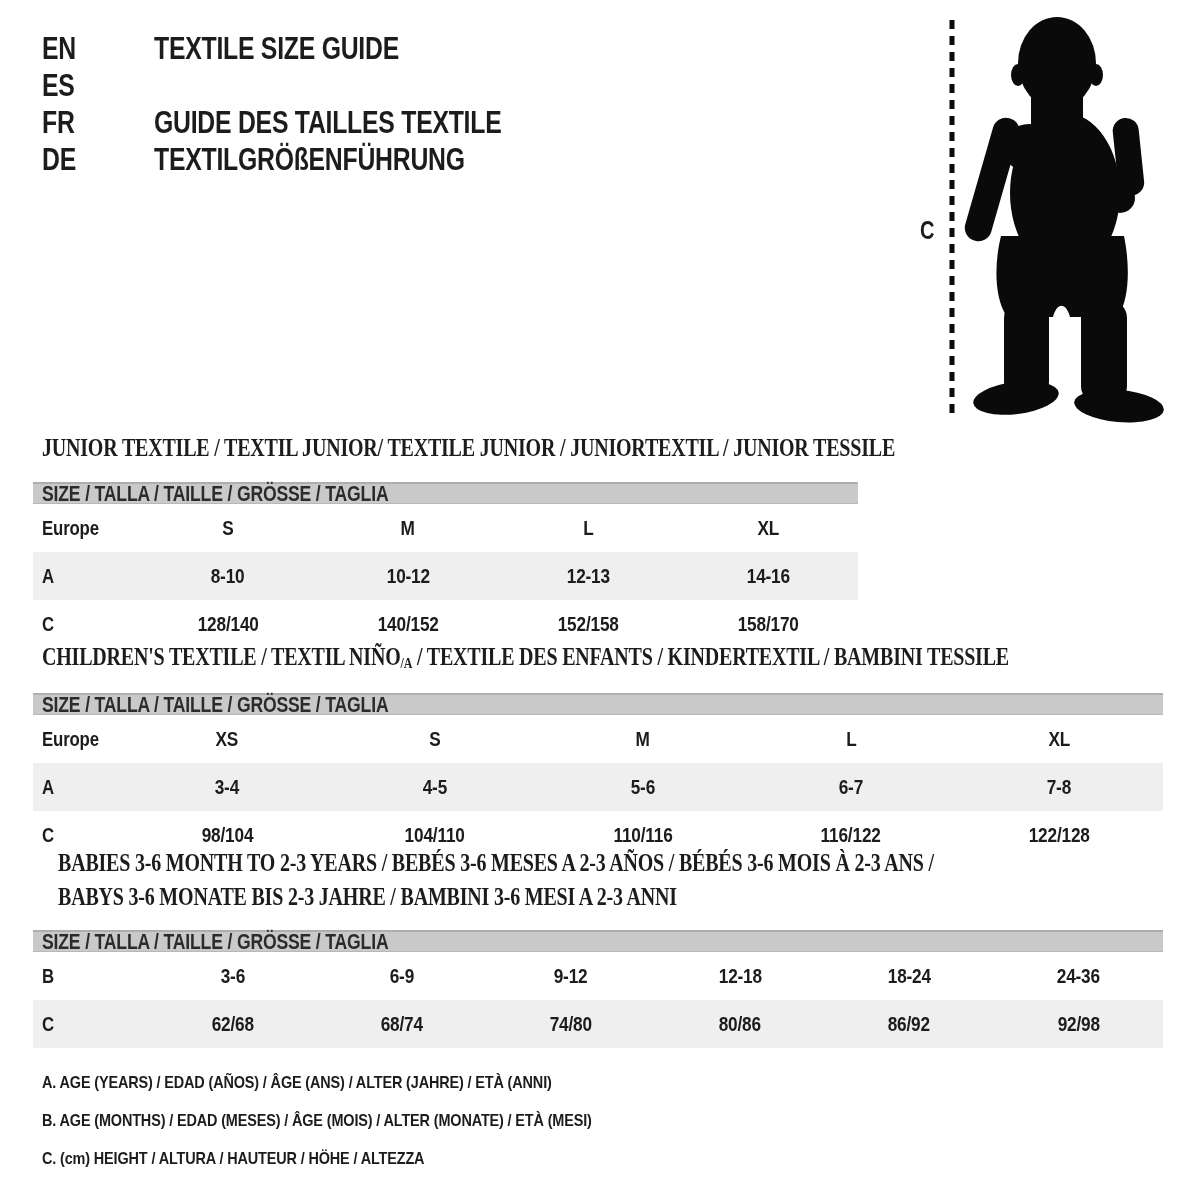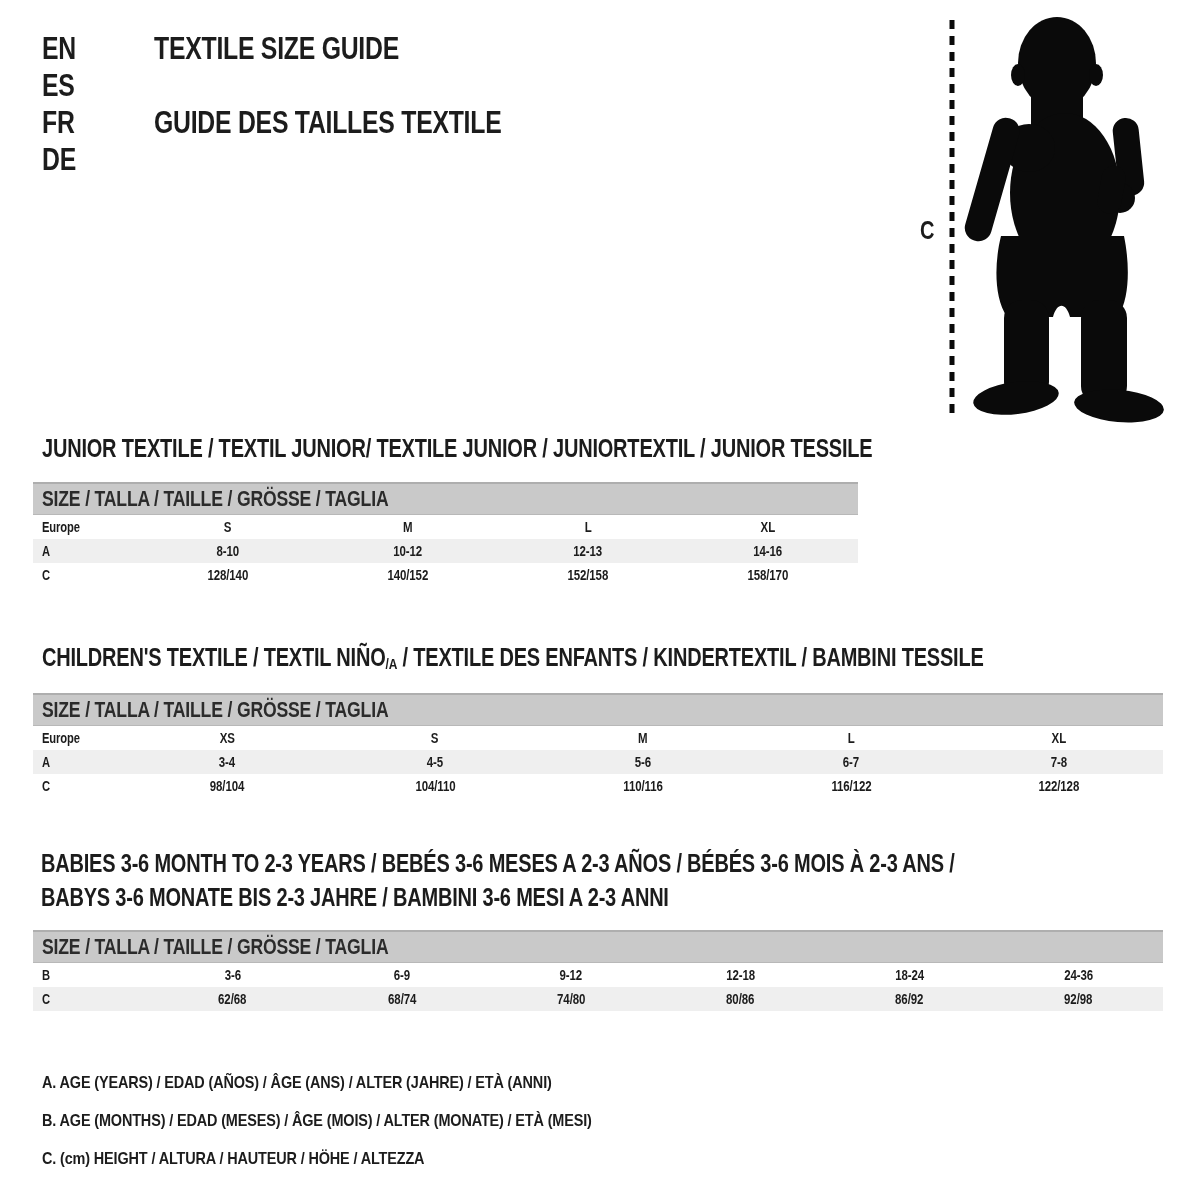--- a/index.html
+++ b/index.html
@@ -21,34 +21,34 @@
   
   .lang-list{left:42px; top:30px;}
   .lang-row{display:flex; height:37px; align-items:center; font-size:31px;gap:36px;}
   .lang-code{width:76px; flex:0 0 76px;}
 
   
   .figure-svg{left:915px; top:8px;}
   .c-label{left:920px; top:216px; font-size:25px;}
 
   
-  .sec-title{font-size:25px; line-height:34px; white-space:nowrap;}
+  .sec-title{font-size:25px; line-height:34px; white-space:nowrap;font-family:Liberation Serif, serif;}
   .title-junior{left:42px; top:431px;}
   .title-children{left:42px; top:640px;}
-  .title-babies{left:41px; top:846px;}
+  .title-babies{left:58px; top:846px;}
   .title-babies .line{display:block; height:34px; line-height:34px;}
   .subsz{font-size:15px; vertical-align:-3px;}
 
   
   .size-table{left:33px;}
   .t1{top:482px; width:825px;}
   .t2{top:693px; width:1130px;}
   .t3{top:930px; width:1130px;}
-  .band{height:33px; background:#c9c9c9; border-top:2px solid #aeaeae; border-bottom:1px solid #b8b8b8; box-sizing:border-box; display:flex; align-items:center; padding-left:9px; font-size:22px; color:#2b2b2b;}
-  .trow{display:grid; height:24px; align-items:center; font-size:14px;}
+  .band{height:22px; background:#c9c9c9; border-top:2px solid #aeaeae; border-bottom:1px solid #b8b8b8; box-sizing:border-box; display:flex; align-items:center; padding-left:9px; font-size:22px; color:#2b2b2b;}
+  .trow{display:grid; height:48px; align-items:center; font-size:21px;}
   .t1 .trow{grid-template-columns:105px repeat(4,1fr);}
   .t2 .trow{grid-template-columns:90px repeat(5,1fr);}
   .t3 .trow{grid-template-columns:115px repeat(6,1fr);}
   .trow.alt{background:#efefef;}
   .cell{text-align:center;}
   .cell.lab{text-align:left; padding-left:9px;}
 
   
   .legend{left:42px; top:1064px; font-size:17px;}
   .legend .line{display:block; height:38px; line-height:38px; white-space:nowrap;}
@@ -64,20 +64,21 @@
   </div>
   <div class="lang-row">
     <span class="lang-code"><span class="cl">ES</span></span>
   </div>
   <div class="lang-row">
     <span class="lang-code"><span class="cl">FR</span></span>
     <span><span class="cl">GUIDE DES TAILLES TEXTILE</span></span>
   </div>
   <div class="lang-row">
     <span class="lang-code"><span class="cl">DE</span></span>
+    <span><span class="cl">TEXTILGRÖßENFÜHRUNG</span></span>
   </div>
 </div>
 
 <svg class="abs figure-svg" width="250" height="425" viewBox="0 0 250 425" aria-hidden="true">
   <line x1="37" y1="12" x2="37" y2="410" stroke="#0a0a0a" stroke-width="5" stroke-dasharray="9 7"></line>
   <g fill="#0a0a0a">
     <ellipse cx="142" cy="55" rx="39" ry="46"></ellipse>
     <ellipse cx="103" cy="67" rx="7" ry="11"></ellipse>
     <ellipse cx="181" cy="67" rx="7" ry="11"></ellipse>
     <rect x="116" y="86" width="52" height="42"></rect>

